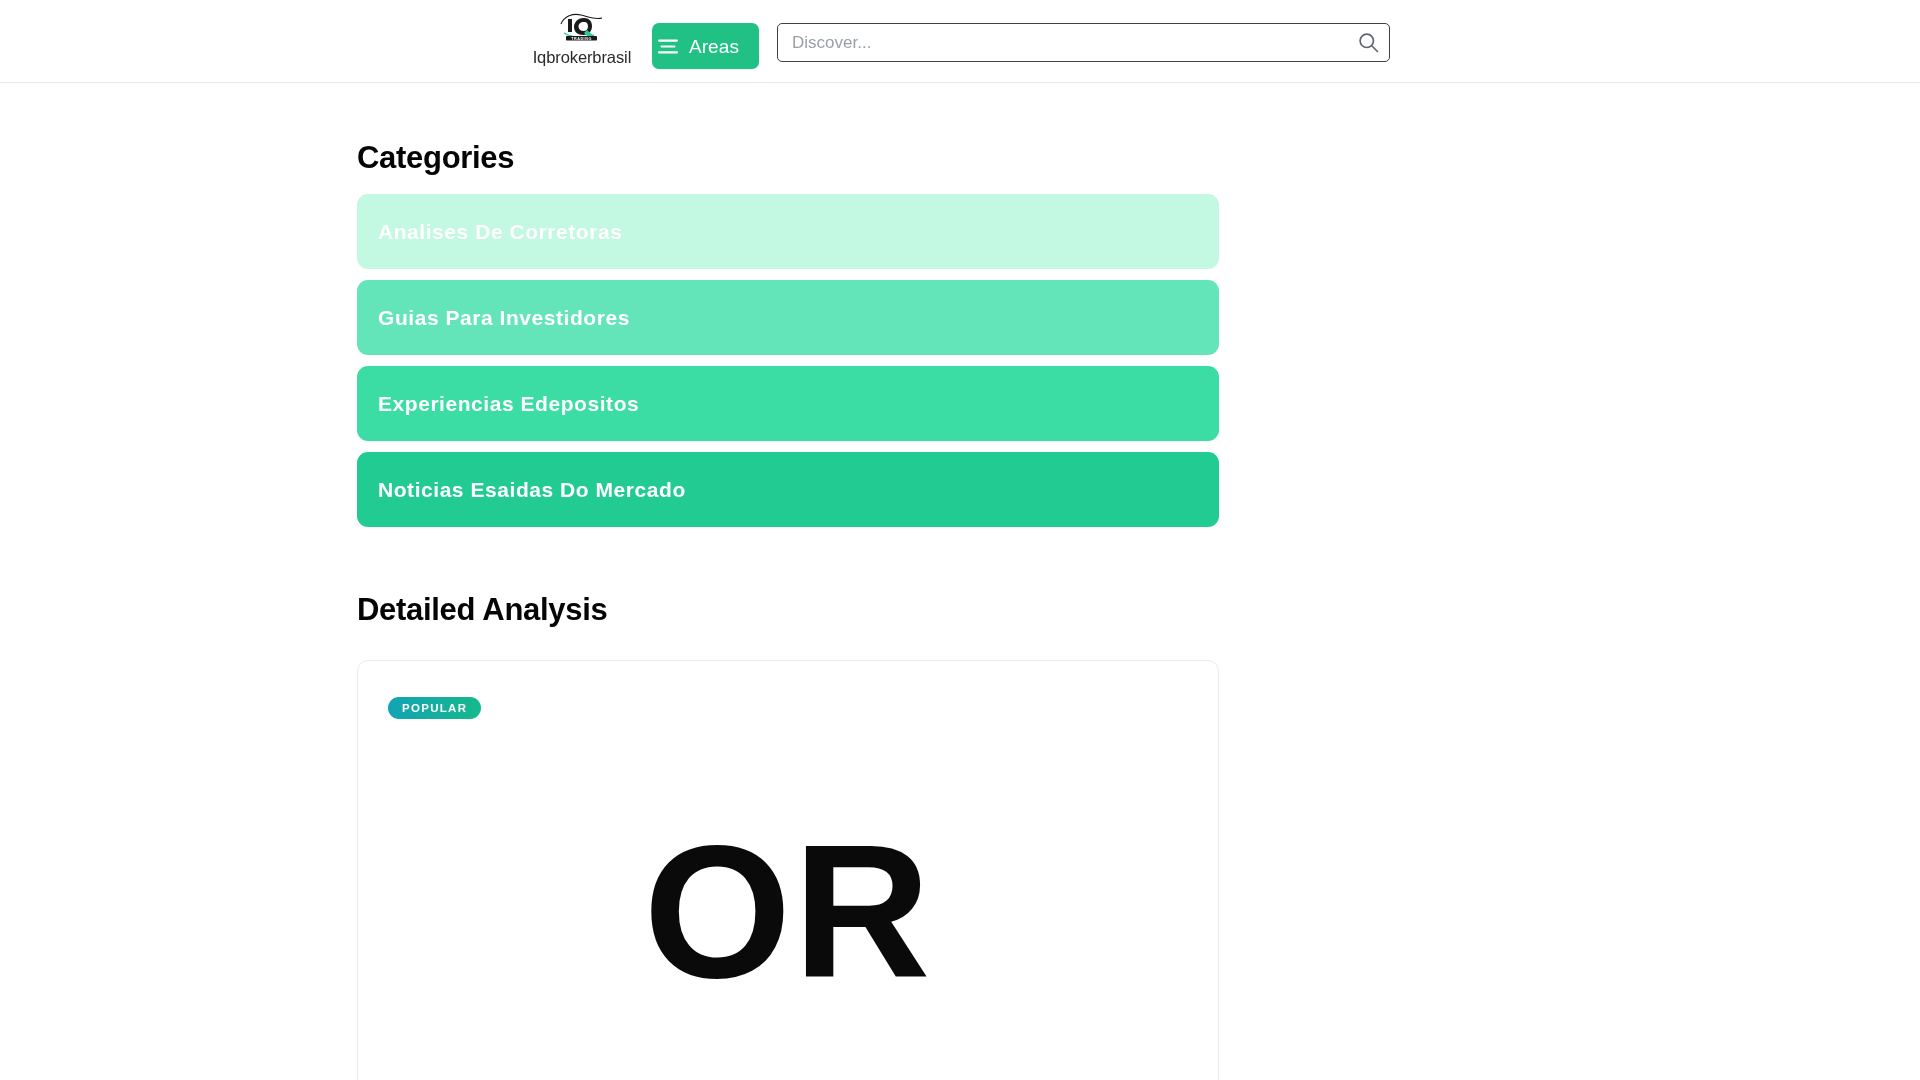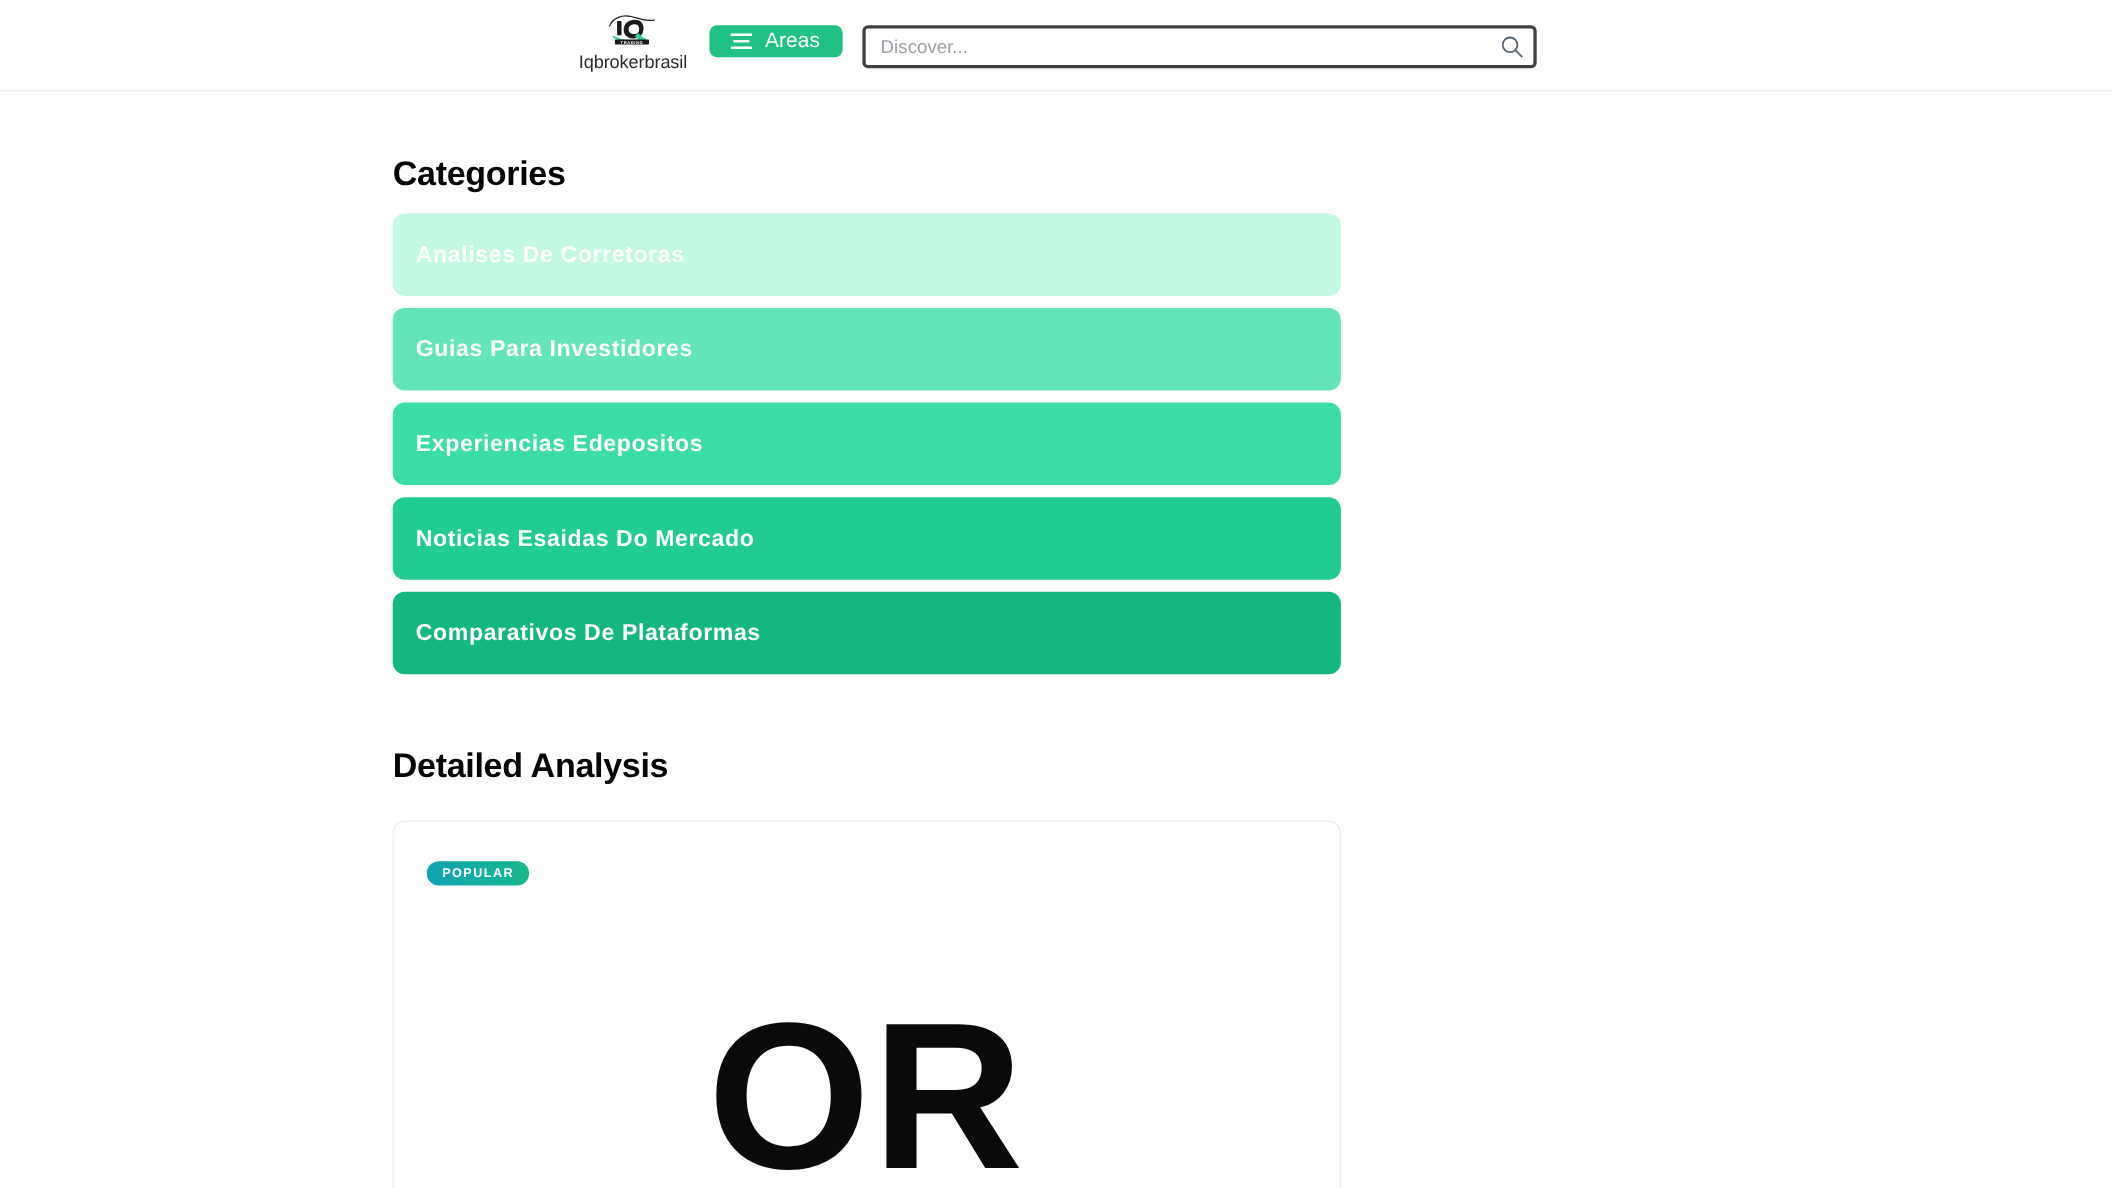--- a/index.html
+++ b/index.html
@@ -55,22 +55,22 @@
     line-height: 1.1;
     white-space: nowrap;
     letter-spacing: -0.1px;
   }
 
   
   .areas-btn {
     display: inline-flex;
     align-items: center;
     gap: 11px;
-    height: 29px;
-    padding: 0 20px 0 19px;
+    height: 46px;
+    padding: 0 20px 0 6px;
     margin-top: 13px;
     background: #21c186;
     border: none;
     border-radius: 7px;
     cursor: pointer;
     box-shadow: 0 1px 2px rgba(0,0,0,0.06);
   }
   .areas-icon {
     width: 20px;
     height: 15px;
@@ -85,21 +85,21 @@
 
   
   .search-wrap {
     position: relative;
     width: 613px;
     margin-top: 13px;
   }
   .search-input {
     width: 100%;
     height: 39px;
-    border: 3px solid #404040;
+    border: 1px solid #404040;
     border-radius: 5px;
     background: #ffffff;
     padding: 0 46px 0 14px;
     font-size: 17px;
     font-family: inherit;
     color: #333;
     outline: none;
   }
   .search-input::placeholder { color: #9aa0a6; }
   .search-btn {
@@ -264,23 +264,20 @@
         </a>
         <a class="category-bar" href="#" style="background:#64e5b9">
           <span class="category-label">Guias Para Investidores</span>
         </a>
         <a class="category-bar" href="#" style="background:#3cdca5">
           <span class="category-label">Experiencias Edepositos</span>
         </a>
         <a class="category-bar" href="#" style="background:#22cb92">
           <span class="category-label">Noticias Esaidas Do Mercado</span>
         </a>
-        <a class="category-bar" href="#" style="background:#14b87f">
-          <span class="category-label">Comparativos De Plataformas</span>
-        </a>
       </div>
     </section>
 
     <section>
       <h2 class="section-title analysis-title">Detailed Analysis</h2>
 
       <div class="analysis-list">
         <article class="analysis-card">
           <span class="badge">POPULAR</span>
           <div class="card-art">

